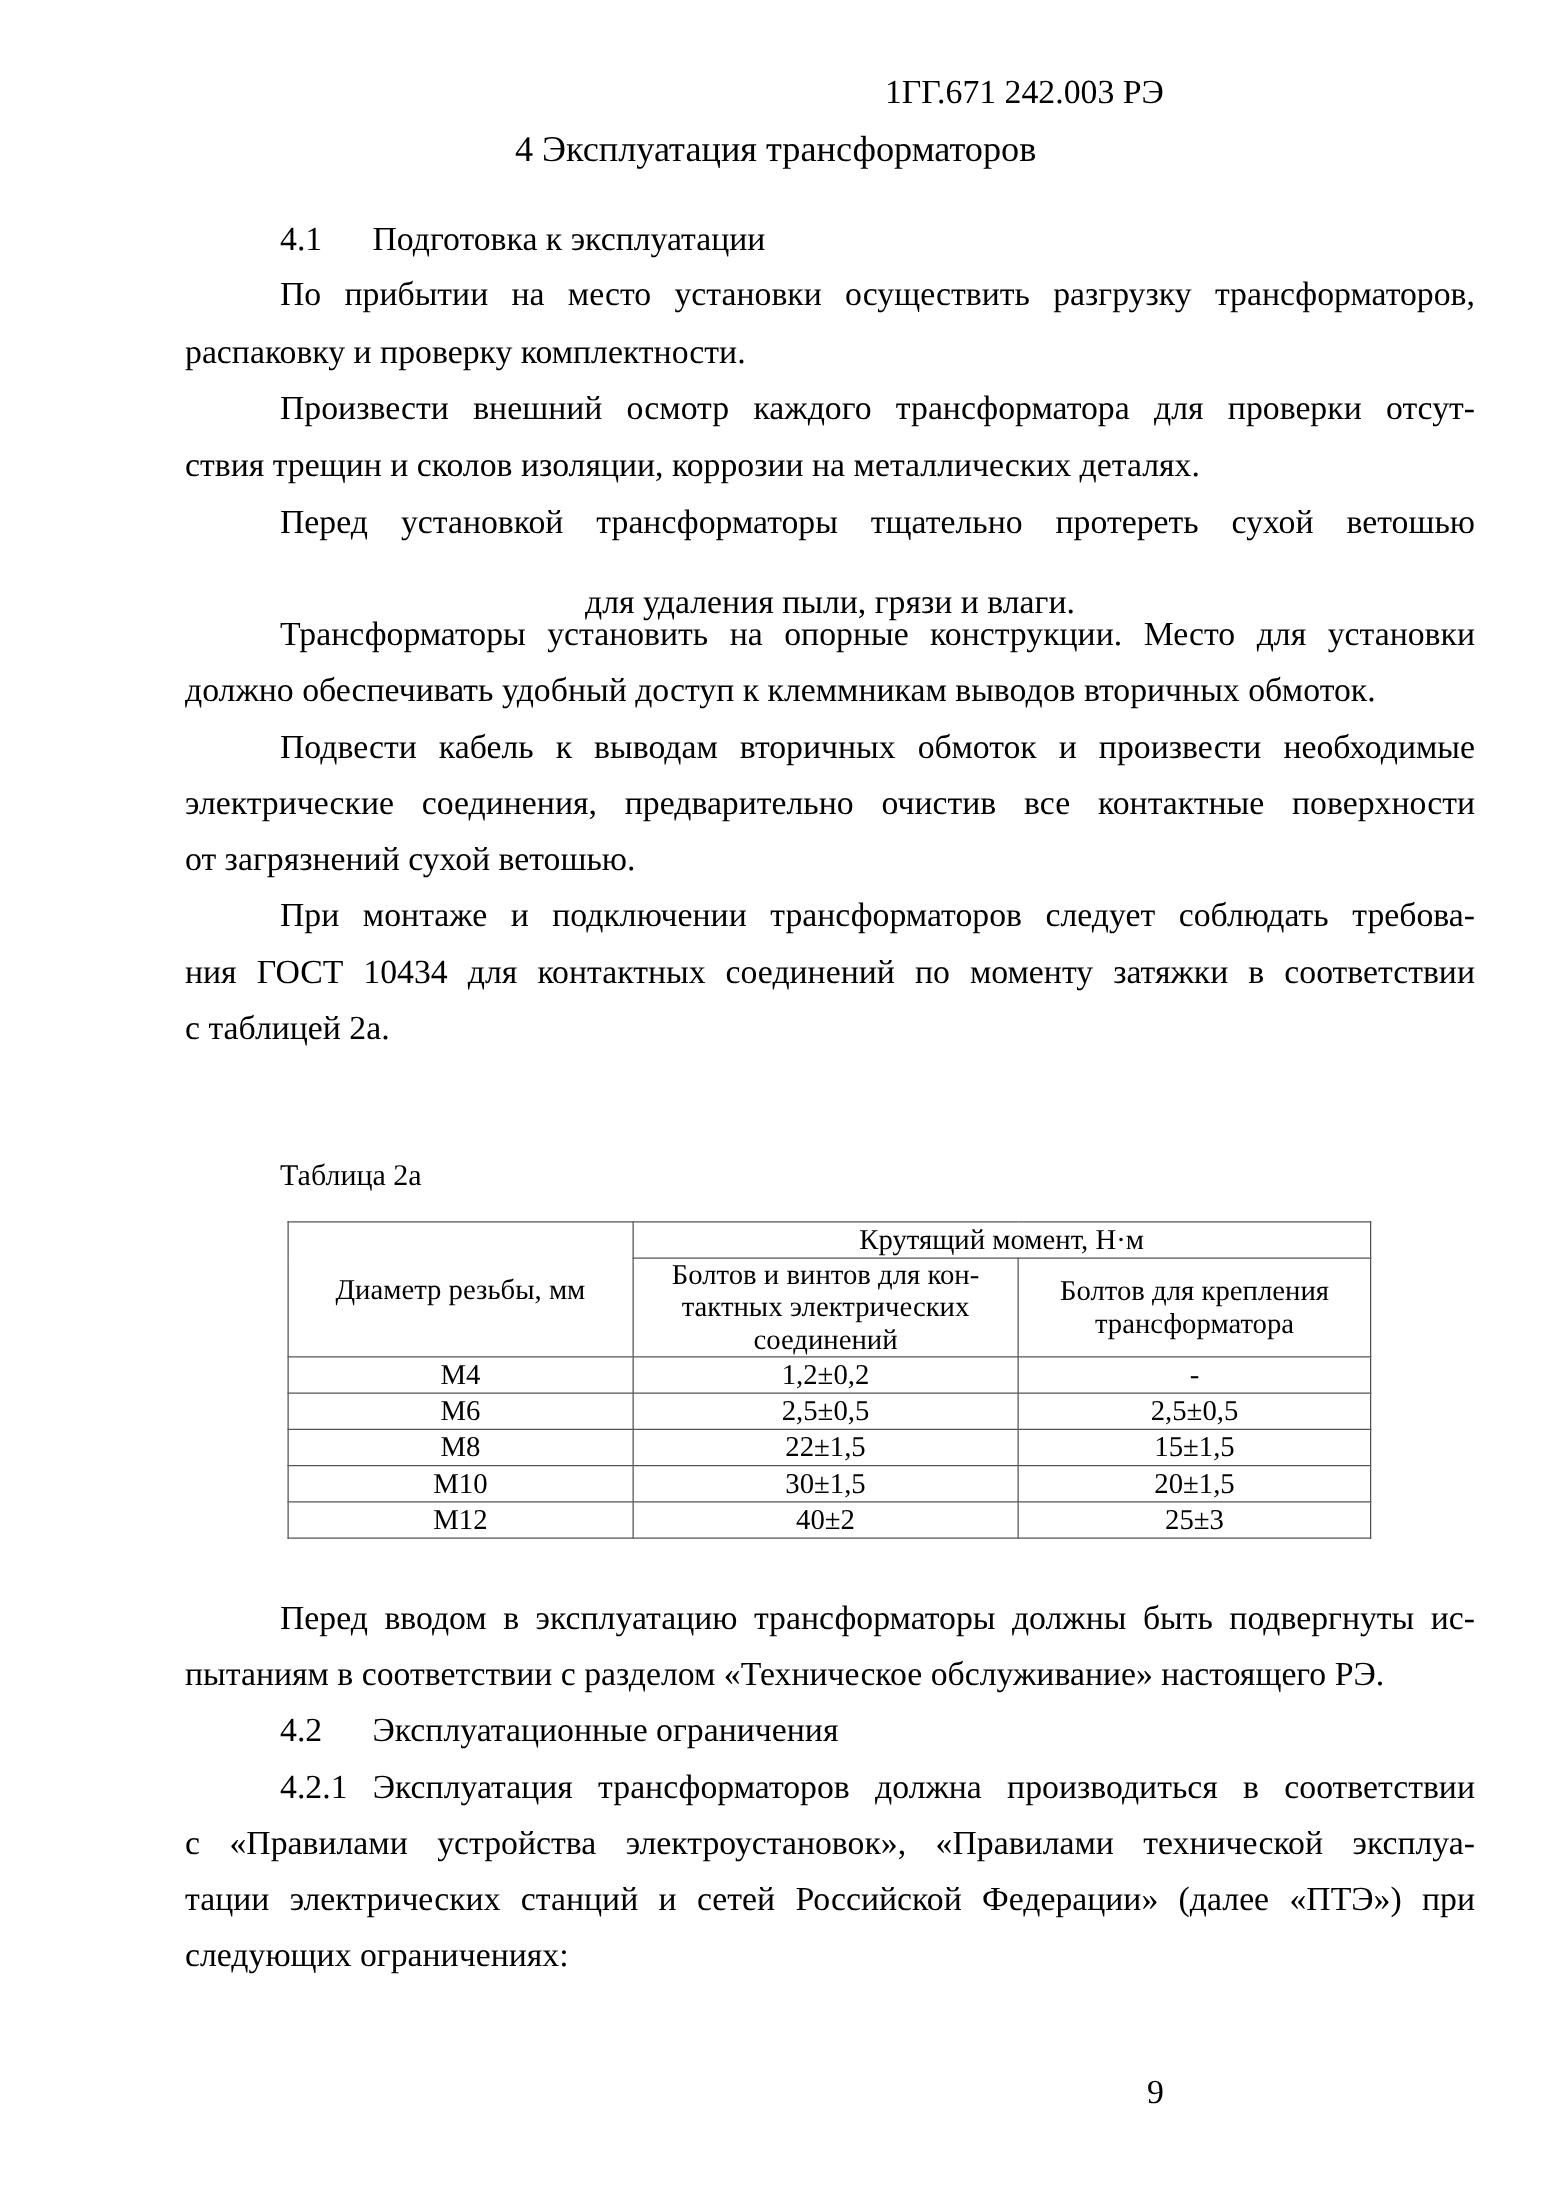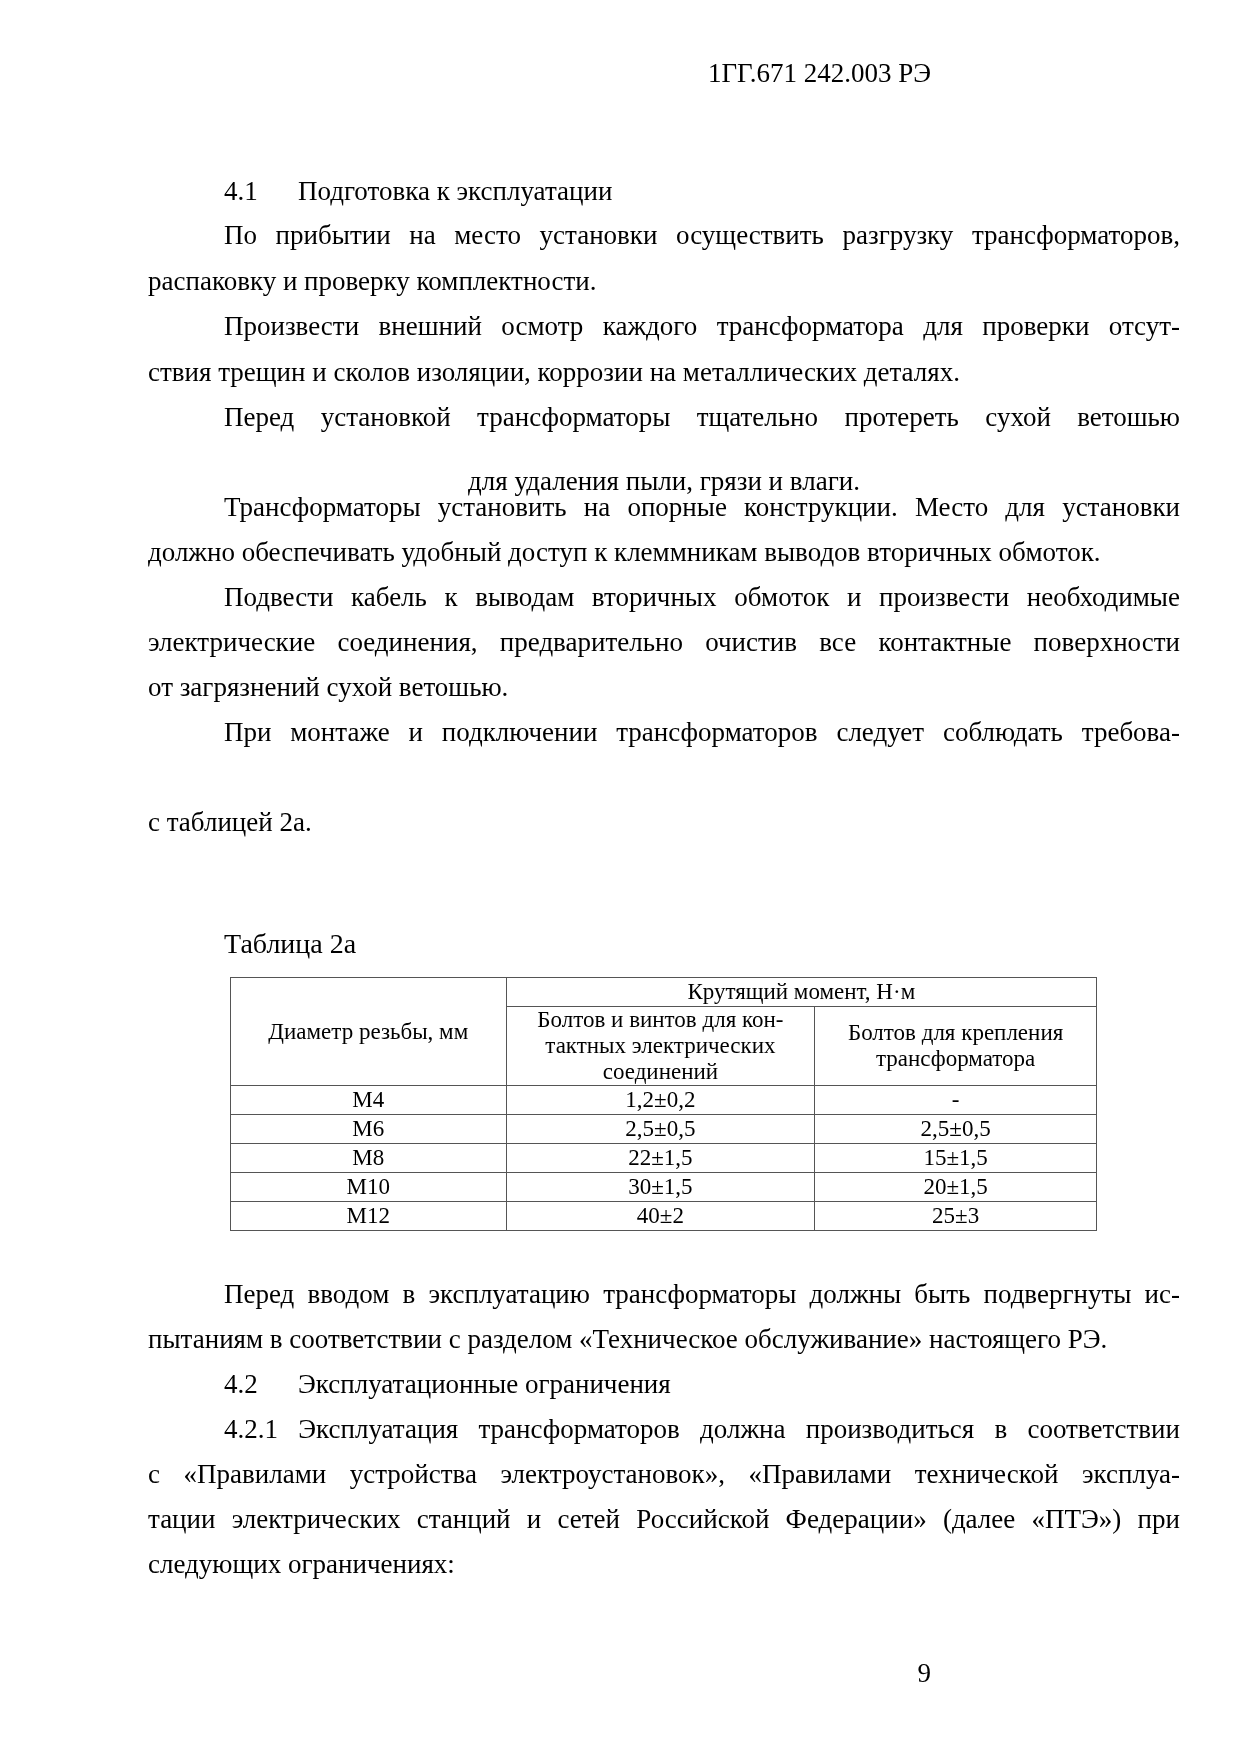--- a/index.html
+++ b/index.html
@@ -5,34 +5,35 @@
   html, body { margin: 0; padding: 0; background: #ffffff; }
   body { width: 1241px; height: 1755px; position: relative; overflow: hidden;
          font-family: "Liberation Serif", "DejaVu Serif", serif; color: #000; }
   .page { position: absolute; left: 0; top: 0; width: 993px; height: 1755px; }
   .doc-code { position: absolute; top: 58px; right: 62px; font-size: 27px; }
   .title { position: absolute; top: 104px; left: 0; width: 1241px; text-align: center; font-size: 29px; }
   .line { position: absolute; left: 148px; width: 1032px; font-size: 27px; white-space: nowrap; line-height: 34px; }
   .just { text-align: justify; text-align-last: justify; }
   .ind { left: 224px; width: 956px; }
   .sec-num { display: inline-block; width: 74px; }
-  .tbl-cap { position: absolute; left: 224px; top: 928px; font-size: 28px; }
+  .tbl-cap { position: absolute; left: 224px; top: 928px; font-size: 24px; }
   table.torque { position: absolute; left: 230px; top: 977px; width: 867px; border-collapse: collapse;
                  font-size: 23px; line-height: 26px; }
   table.torque td, table.torque th { border: 1.5px solid #555; text-align: center; font-weight: normal; padding: 0 4px; }
   table.torque th.h-main { height: 28px; }
   table.torque tr.data td { height: 28px; }
   .page-num { position: absolute; right: 62px; top: 1658px; font-size: 27px; }
 </style>
 </head>
 <body>
 
 <div class="page">
 
   <div class="doc-code">1ГГ.671 242.003 РЭ</div>
+  <div class="title">4 Эксплуатация трансформаторов</div>
 
   <div class="line ind" style="top:174px;">
     <span class="sec-num">4.1</span><span>Подготовка к эксплуатации</span>
   </div>
 
   <div class="line ind just" style="top:218px;">По прибытии на место установки осуществить разгрузку трансформаторов,</div>
   <div class="line" style="top:264px;">распаковку и проверку комплектности.</div>
 
   <div class="line ind just" style="top:309px;">Произвести внешний осмотр каждого трансформатора для проверки отсут-</div>
   <div class="line ind just" style="top:400px;">Перед установкой трансформаторы тщательно протереть сухой ветошью</div>
@@ -41,20 +42,21 @@
   <div class="line" style="top:464px;text-align:center;">для удаления пыли, грязи и влаги.</div>
 
   <div class="line" style="top:535px;">должно обеспечивать удобный доступ к клеммникам выводов вторичных обмоток.</div>
   <div class="line ind just" style="top:490px;">Трансформаторы установить на опорные конструкции. Место для установки</div>
 
   <div class="line ind just" style="top:580px;">Подвести кабель к выводам вторичных обмоток и произвести необходимые</div>
   <div class="line just" style="top:625px;">электрические соединения, предварительно очистив все контактные поверхности</div>
   <div class="line" style="top:670px;">от загрязнений сухой ветошью.</div>
 
   <div class="line ind just" style="top:715px;">При монтаже и подключении трансформаторов следует соблюдать требова-</div>
+  <div class="line just" style="top:760px;">ния ГОСТ 10434 для контактных соединений по моменту затяжки в соответствии</div>
   <div class="line" style="top:805px;">с таблицей 2а.</div>
 
   <div class="tbl-cap">Таблица 2а</div>
 
   <table class="torque">
     <colgroup>
       <col style="width:276px">
         <col style="width:309px">
         <col style="width:282px">
     </colgroup>

